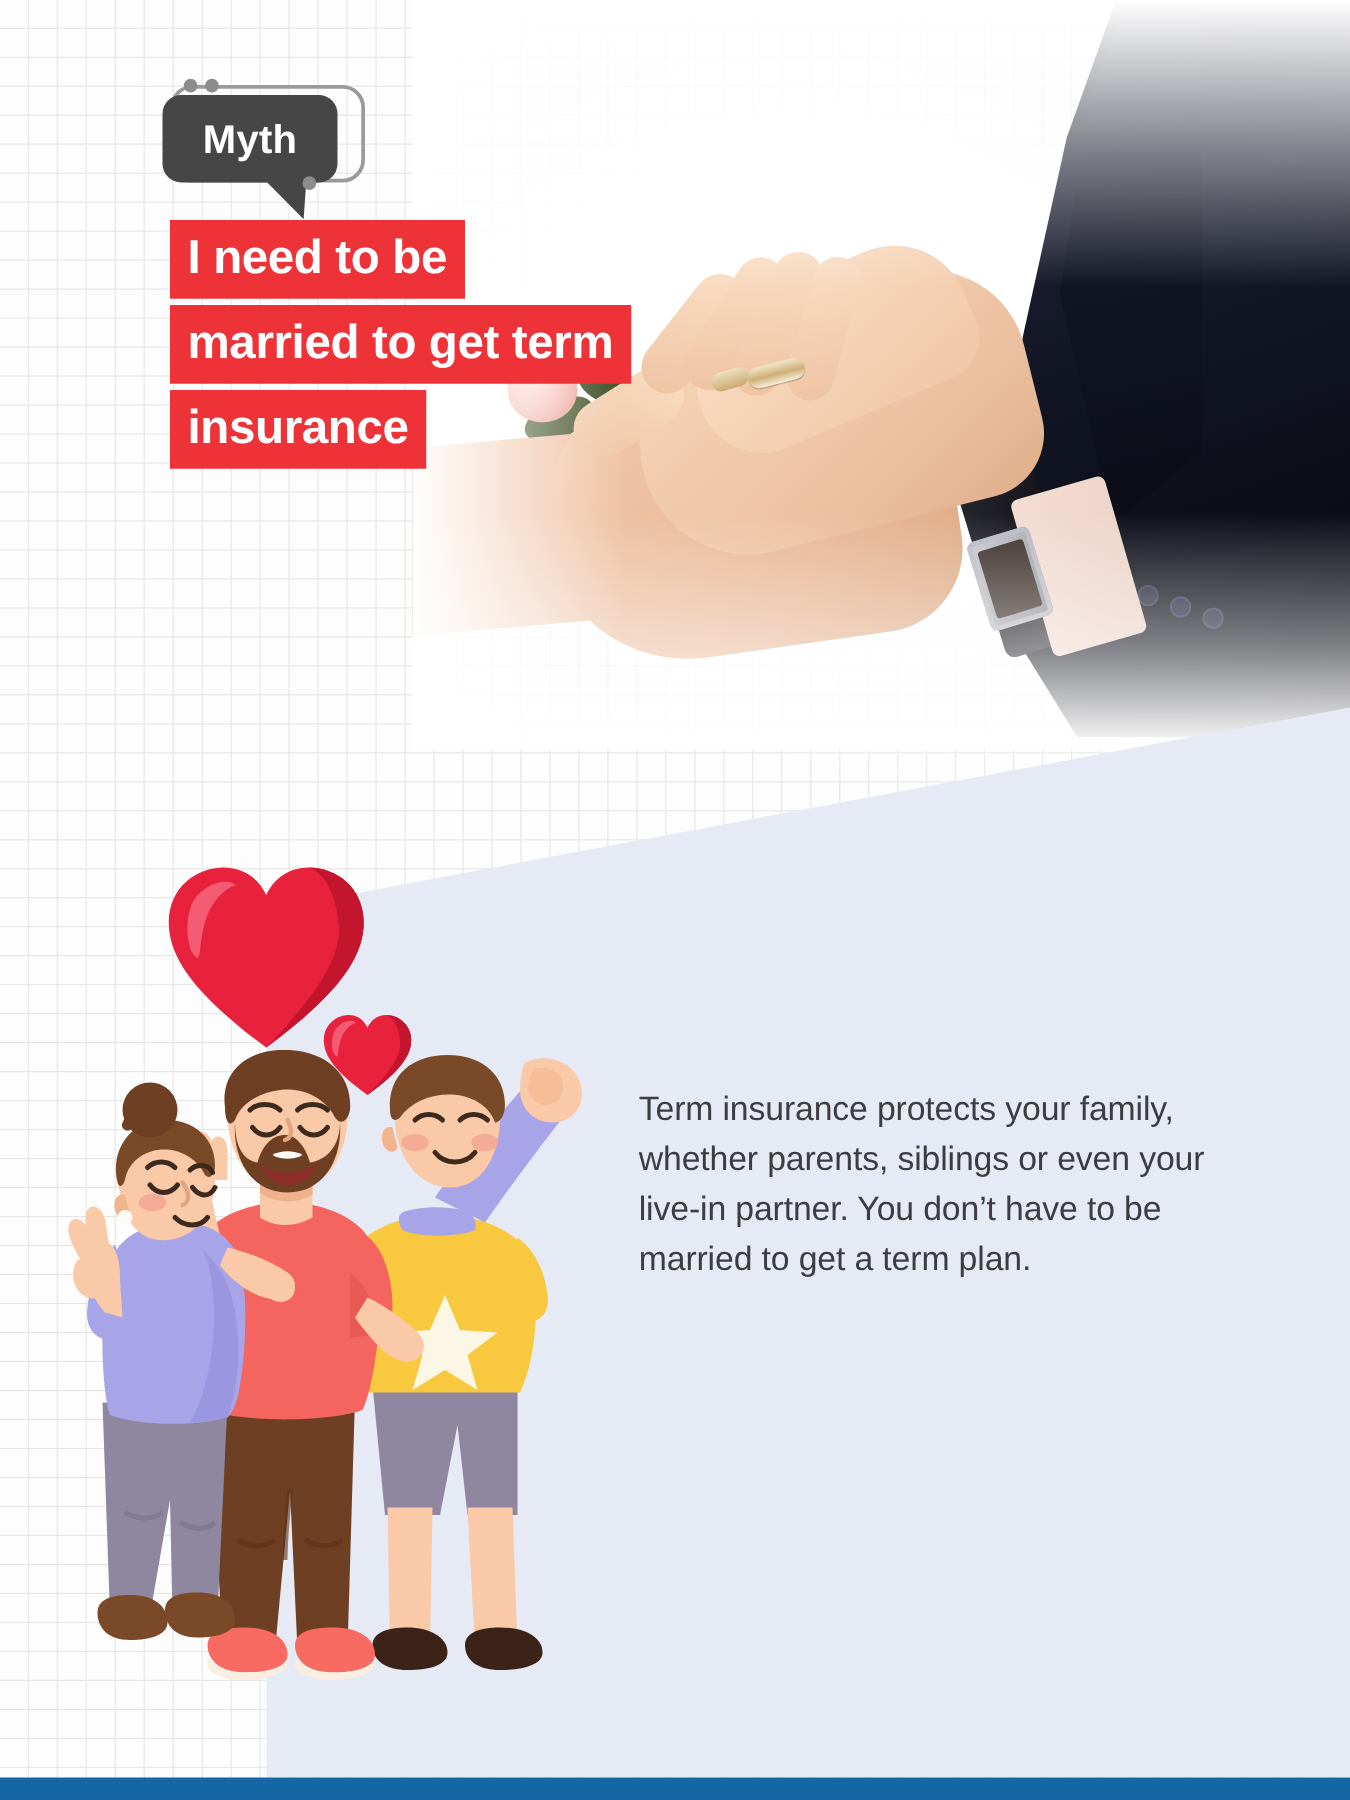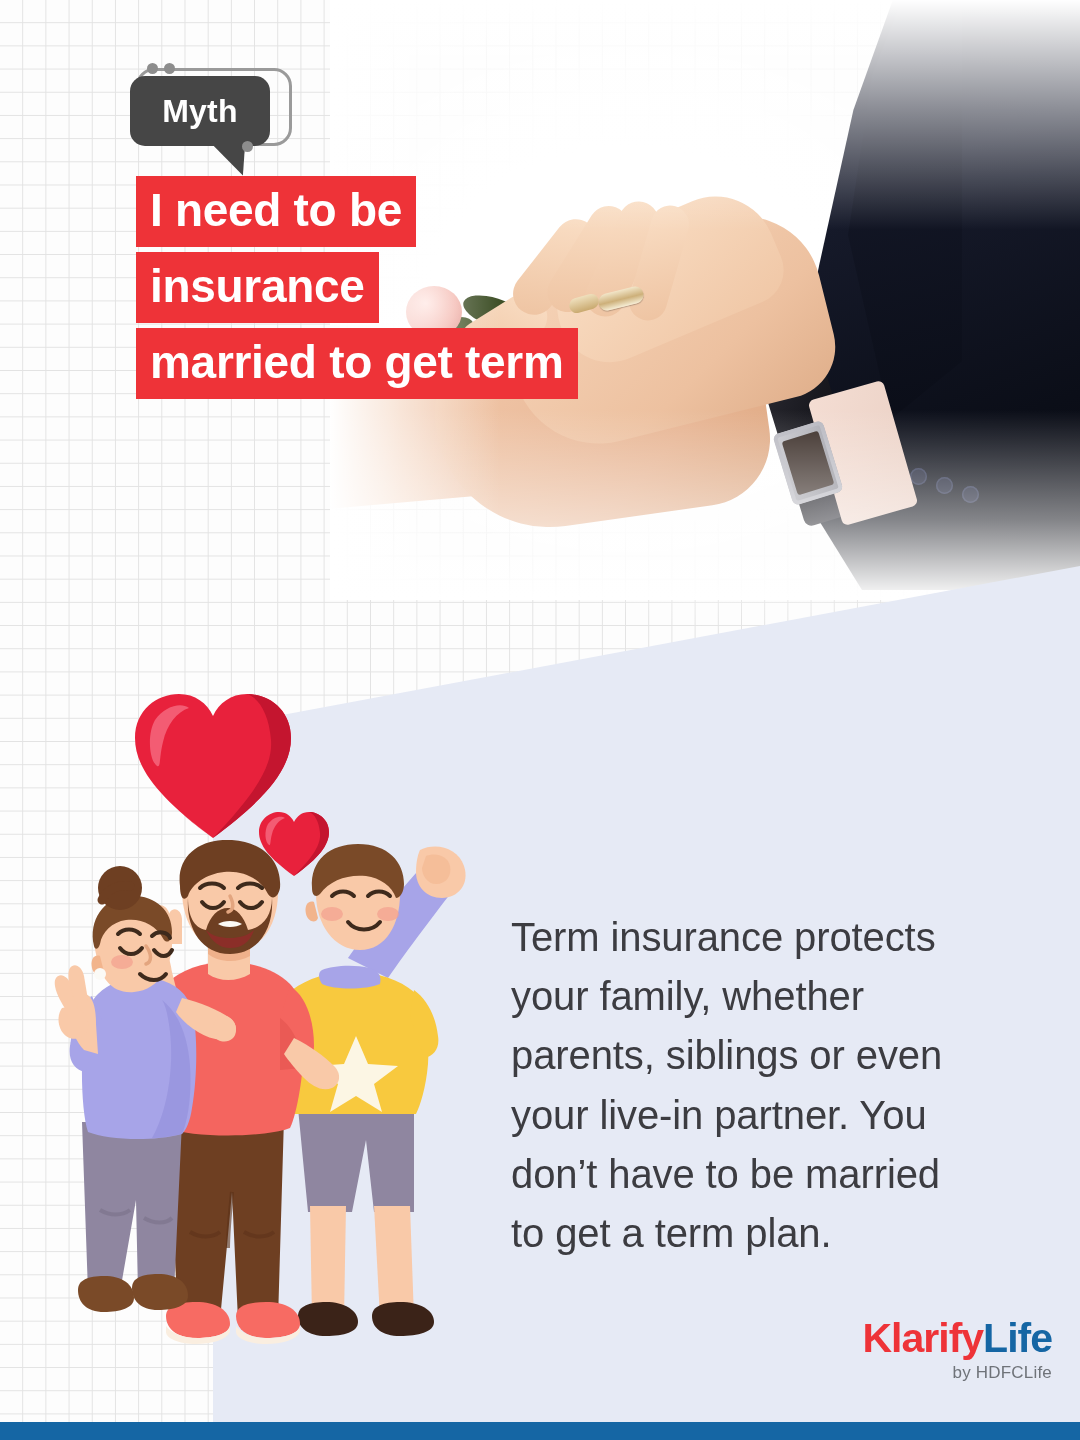--- a/index.html
+++ b/index.html
@@ -140,21 +140,21 @@
   #klar-badge{left:20px;top:14px;width:148px;height:70px;background:#1668A8;font-size:28px;box-shadow:0 0 0 4px #ffffff;}
   #klar-tail{left:90px;top:82px;border-left:8px solid transparent;border-right:30px solid #1668A8;border-bottom:32px solid transparent;}
   #klar-dot1{left:130px;top:1px;}
   #klar-dot2{left:147px;top:1px;}
   #klar-dot3{left:26px;top:79px;}
 
   
   #myth-lines{position:absolute;left:136px;top:176px;width:600px;}
   .mline{
     display:table;background:#EE3338;color:#ffffff;
-    font-size:46px;font-weight:700;line-height:1.0;
+    font-size:38px;font-weight:700;line-height:1.0;
     padding:11px 14px 14px 14px;margin-bottom:5px;
     letter-spacing:-.3px;white-space:nowrap;
   }
 
   
   .panel{
     position:absolute;left:0;top:0;width:1080px;height:1422px;
     background:#E6EAF5;
     clip-path:polygon(1080px 566px, 1080px 1422px, 213px 1422px, 213px 728px);
   }
@@ -166,22 +166,22 @@
   
   #people{position:absolute;left:22px;top:840px;width:470px;height:560px;}
   #people svg{display:block;}
 
   
   #headline{
     position:absolute;left:511px;top:716px;width:470px;
     color:#1C68A4;font-size:42px;font-weight:700;line-height:1.16;letter-spacing:-.4px;
   }
   #body-copy{
-    position:absolute;left:511px;top:908px;width:470px;
-    color:#3c3c41;font-size:40px;line-height:1.48;letter-spacing:-.1px;
+    position:absolute;left:511px;top:868px;width:470px;
+    color:#3c3c41;font-size:27px;line-height:1.48;letter-spacing:-.1px;
   }
 
   
   #logo{position:absolute;left:812px;top:1318px;width:240px;text-align:right;}
   #logo-main{font-size:41px;font-weight:700;line-height:1;letter-spacing:-1px;white-space:nowrap;}
   #logo-klarify{color:#EE3338;}
   #logo-life{color:#1566A4;}
   #logo-sub{font-size:17px;color:#6f7379;margin-top:4px;letter-spacing:.2px;}
 
   
@@ -241,22 +241,22 @@
     <div class="badge-frame" id="myth-frame"></div>
     <div class="badge-tail" id="myth-tail"></div>
     <div class="badge" id="myth-badge">Myth</div>
     <div class="badge-dot" id="myth-dot1"></div>
     <div class="badge-dot" id="myth-dot2"></div>
     <div class="badge-dot" id="myth-dot3"></div>
   </div>
 
   <div id="myth-lines">
     <div class="mline">I need to be</div>
+    <div class="mline">married to get term</div>
     <div class="mline">insurance</div>
-    <div class="mline">married to get term</div>
   </div>
 
 
   <div class="panel"></div>
 
   <div class="heart" style="left:133px;top:690px;width:160px;height:150px;">
     <svg viewBox="0 0 160 150" width="160" height="150">
       <path d="M80 148 C 26 108, 2 78, 2 48 C 2 20, 24 4, 46 4 C 62 4, 74 13, 80 26 C 86 13, 98 4, 114 4 C 136 4, 158 20, 158 48 C 158 78, 134 108, 80 148 Z" fill="#E8213C"></path>
       <path d="M80 148 C 44 122, 22 98, 10 74 C 30 110, 60 134, 80 148 Z" fill="#E8213C"></path>
       <path d="M114 4 C 136 4, 158 20, 158 48 C 158 78, 134 108, 80 148 C 122 104, 140 76, 138 50 C 136 24, 126 8, 114 4 Z" fill="#C4152F"></path>
@@ -386,22 +386,16 @@
       <path d="M98 108 C 104 116, 114 116, 120 108" stroke="#3E2A1C" stroke-width="4" fill="none" stroke-linecap="round"></path>
       <path d="M132 110 C 138 118, 146 118, 150 110" stroke="#3E2A1C" stroke-width="4" fill="none" stroke-linecap="round"></path>
       <ellipse cx="100" cy="122" rx="11" ry="7" fill="#F4A08E" opacity=".7"></ellipse>
       <path d="M124 106 C 130 114, 130 122, 124 124" stroke="#E3A57F" stroke-width="3.5" fill="none" stroke-linecap="round"></path>
       <path d="M118 134 C 126 142, 138 142, 144 134" stroke="#3E2A1C" stroke-width="4" fill="none" stroke-linecap="round"></path>
     </svg>
   </div>
 
   <div id="body-copy">Term insurance protects your family, whether parents, siblings or even your live-in partner. You don’t have to be married to get a term plan.</div>
 
-  <div id="logo">
-    <div id="logo-main">
-      <span id="logo-klarify">Klarify</span><span id="logo-life">Life</span>
-    </div>
-    <div id="logo-sub">by HDFCLife</div>
-  </div>
 
   <div id="bottom-bar"></div>
 
 </div>
 
 </body></html>

